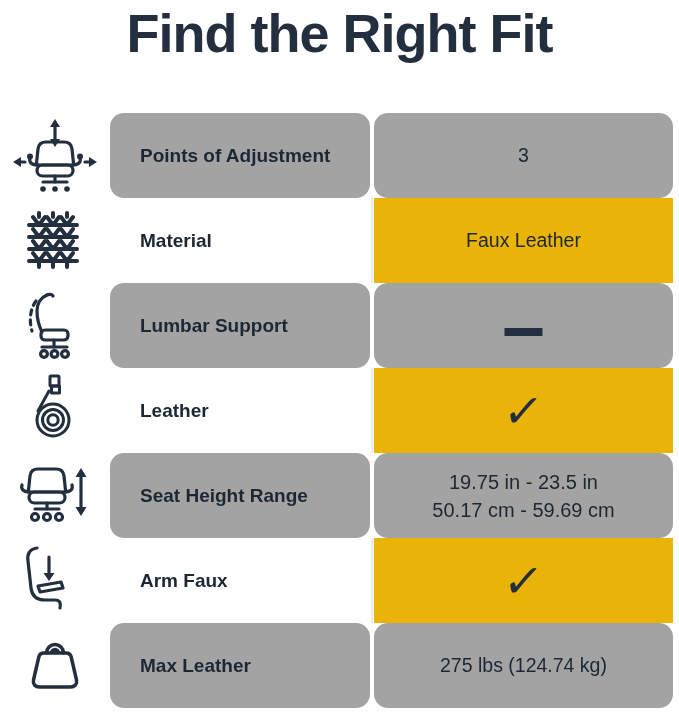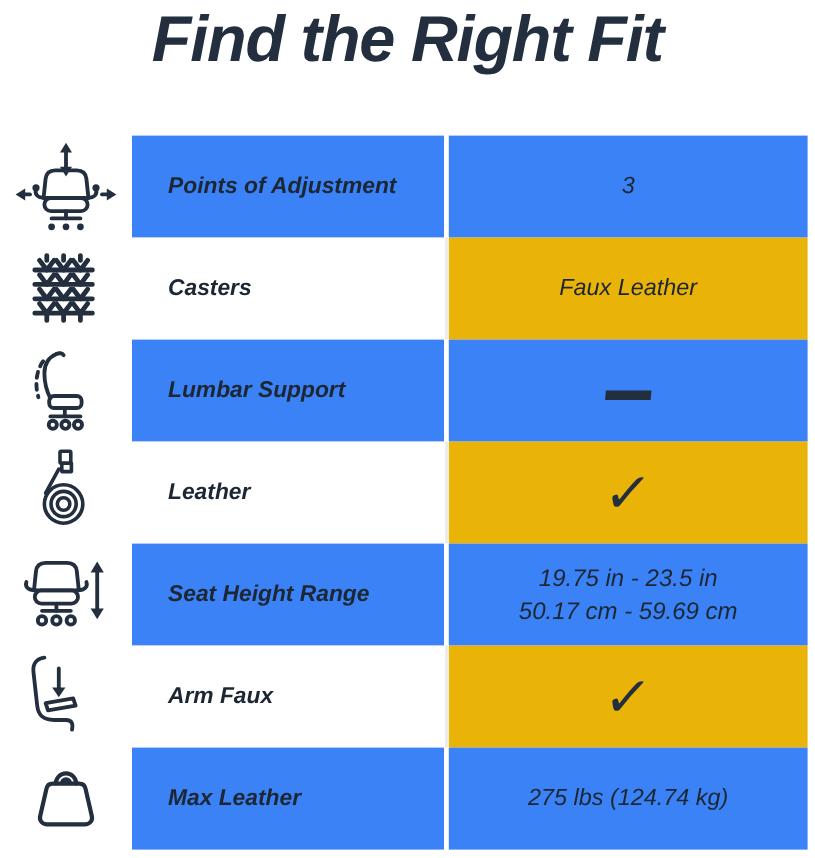--- a/index.html
+++ b/index.html
@@ -1,21 +1,21 @@
 <!DOCTYPE html>
 <html><head>
 <meta charset="utf-8">
 <style>
   html,body{margin:0;padding:0;}
   body{
     width:679px;height:715px;background:#ffffff;
     font-family:"Liberation Sans","DejaVu Sans",sans-serif;
     color:#1c2733;overflow:hidden;
   }
-  .page{width:679px;height:715px;position:relative;font-style:italic;}
+  .page{width:679px;height:715px;position:relative;}
   .title{
     margin:0;padding-top:3px;text-align:center;
     font-size:54px;line-height:60px;font-weight:bold;
     color:#232f3e;letter-spacing:-1px;
   }
   .spec-table{margin-top:50px;}
   .row{display:flex;height:85px;width:679px;}
   .icon-cell{
     width:110px;display:flex;align-items:center;justify-content:center;
     background:#ffffff;flex:none;
@@ -23,21 +23,21 @@
   .label-cell{
     width:260px;flex:none;display:flex;align-items:center;
     padding-left:30px;box-sizing:border-box;background:#ffffff;
   }
   .divider{width:4px;flex:none;background:#ffffff;}
   .value-cell{
     width:299px;flex:none;display:flex;flex-direction:column;
     align-items:center;justify-content:center;text-align:center;
     background:#eab308;
   }
-  .row.shade .label-cell,.row.shade .value-cell{background:#3b82f6;}
+  .row.shade .label-cell,.row.shade .value-cell{background:#a3a3a3;border-radius:14px;}
   .row.shade .divider{background:#ffffff;}
   .row:not(.shade) .divider{
     background:linear-gradient(to right,#ffffff 1px,#ececec 1px,#ececec 3px,#ffffff 3px);
   }
   .label{font-size:19px;font-weight:bold;color:#1c2733;}
   .value-text{font-size:19.5px;color:#1c2733;}
   .value-line{font-size:20px;line-height:28px;color:#1c2733;}
   .check{
     font-size:46px;font-weight:bold;color:#232f3e;
     transform:skewX(-8deg);display:inline-block;line-height:1;
@@ -95,21 +95,21 @@
           <svg width="80" height="80" viewBox="0 0 80 80">
             <g class="st" stroke-width="4">
               <path d="M14 24H62M14 36H62M14 48H62M14 60H62"></path>
               <path d="M18 16l6 8 6-8M18 28l6 8 6-8M18 40l6 8 6-8M18 52l6 8 6-8M24 12v4M24 60v6"></path>
               <path d="M32 16l6 8 6-8M32 28l6 8 6-8M32 40l6 8 6-8M32 52l6 8 6-8M38 12v4M38 60v6"></path>
               <path d="M46 16l6 8 6-8M46 28l6 8 6-8M46 40l6 8 6-8M46 52l6 8 6-8M52 12v4M52 60v6"></path>
             </g>
           </svg>
         </div>
     <div class="label-cell">
-      <span class="label">Casters</span>
+      <span class="label">Material</span>
     </div>
     <div class="divider"></div>
     <div class="value-cell">
           <span class="value-text">Faux Leather</span>
         </div>
   </div>
 
   <div class="row shade">
     <div class="icon-cell">
           <svg width="80" height="80" viewBox="0 0 80 80">

